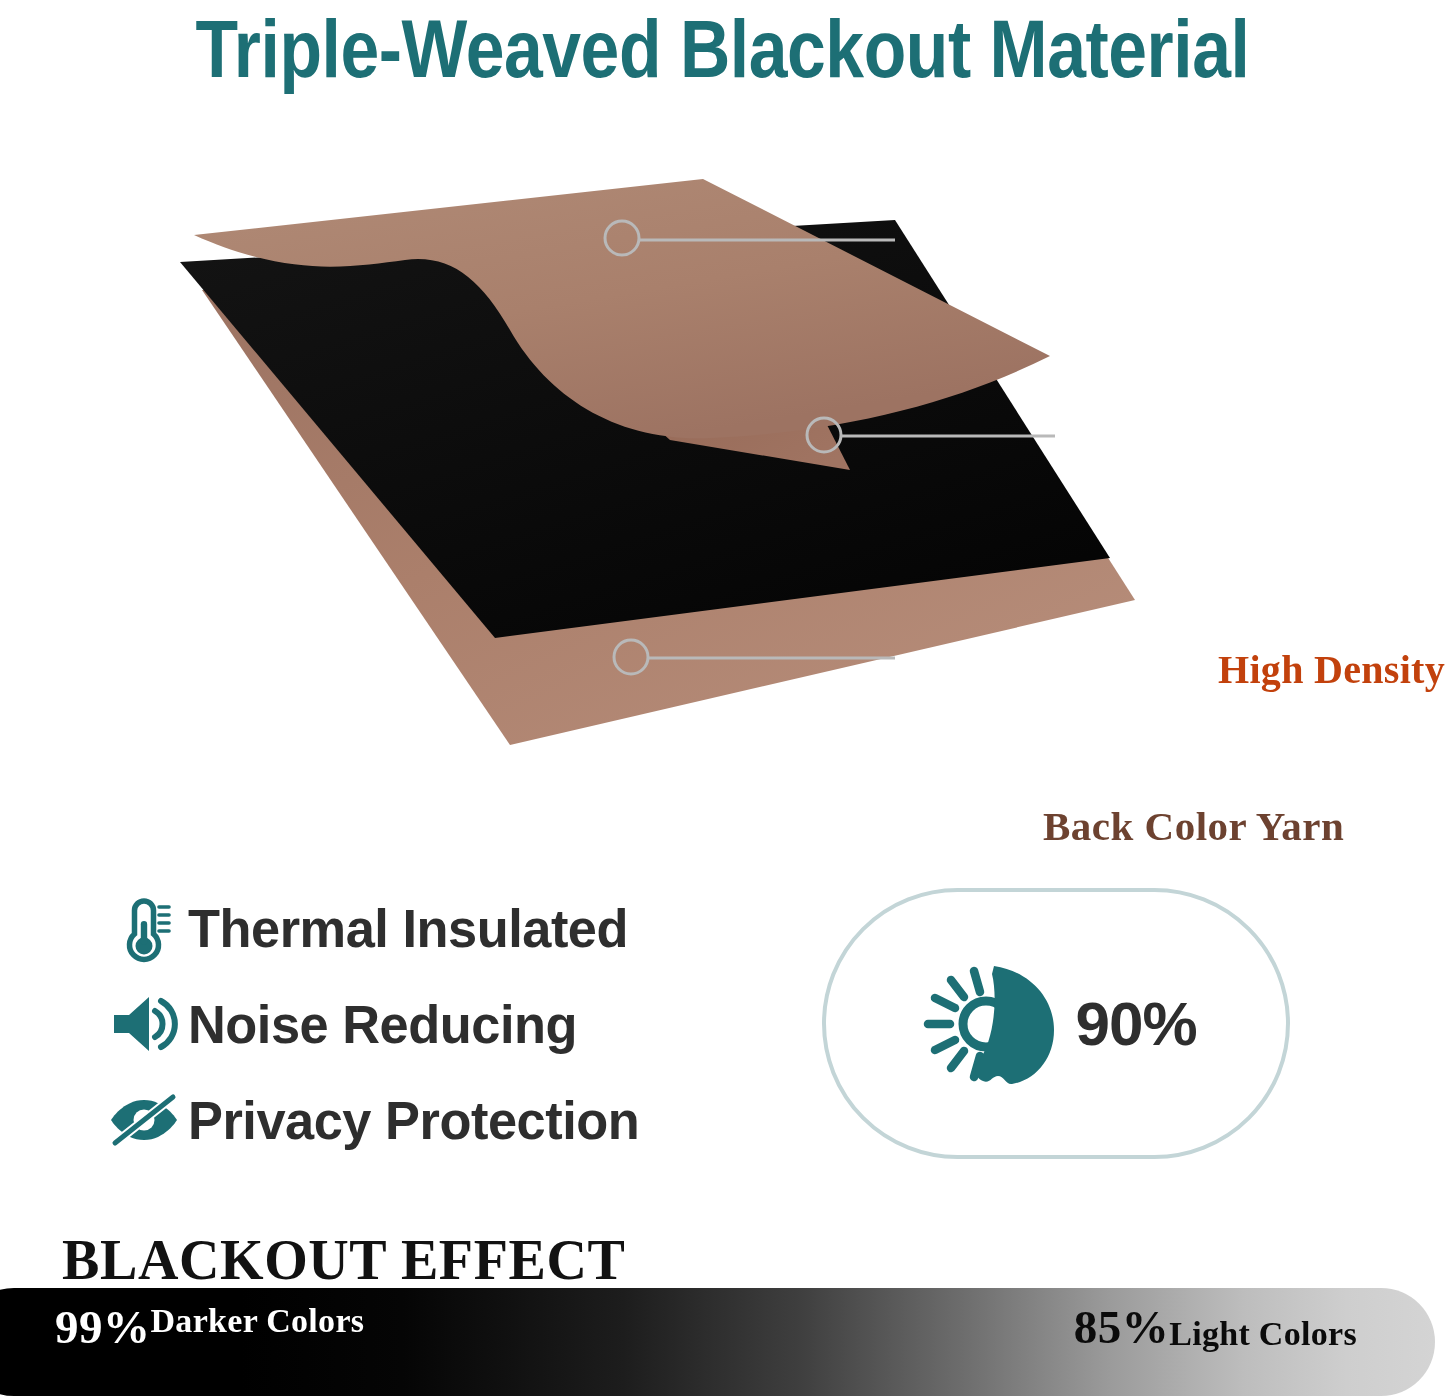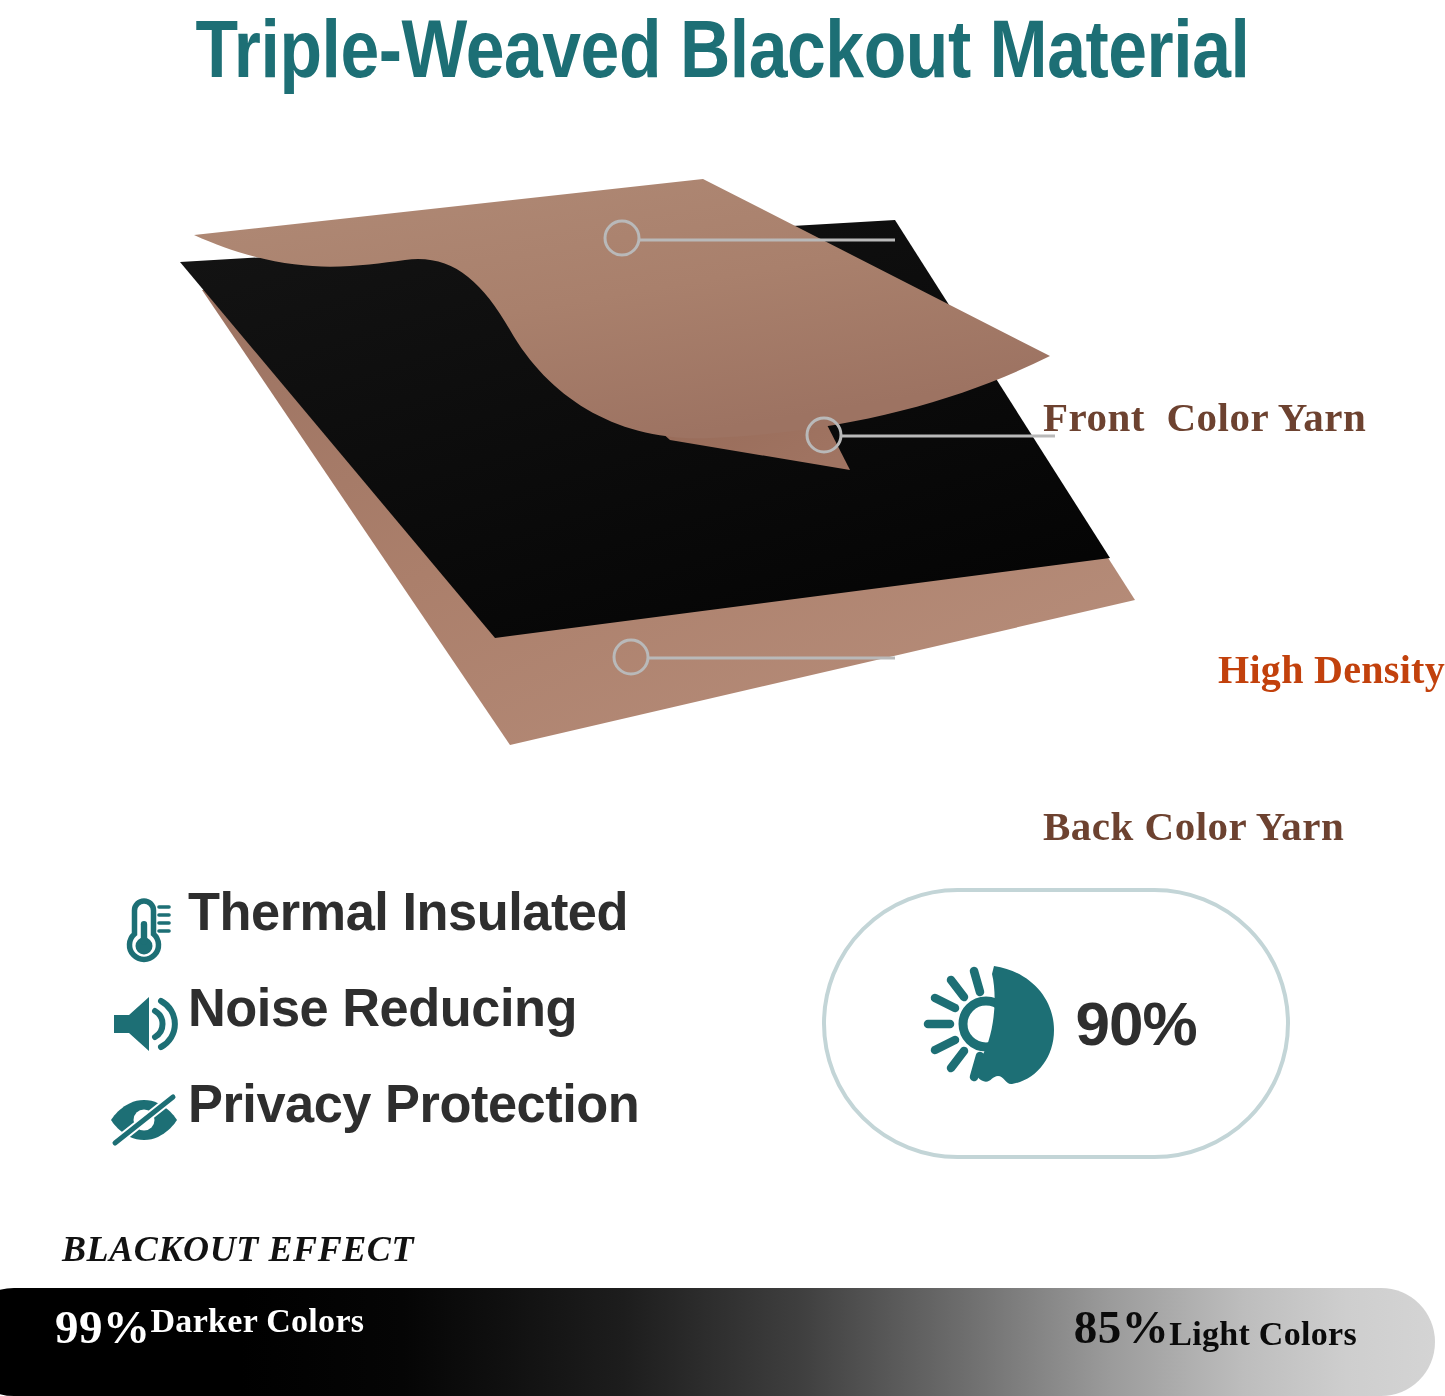--- a/index.html
+++ b/index.html
@@ -78,20 +78,21 @@
 
   
   #feature-list {
     position: absolute;
     left: 100px;
     top: 880px;
     width: 650px;
   }
   .feature-row {
     display: flex;
+    align-items: center;
     height: 96px;
   }
   .feature-icon {
     width: 88px;
     min-width: 88px;
     display: flex;
     align-items: center;
     justify-content: center;
   }
   .feature-label {
@@ -151,25 +152,24 @@
     letter-spacing: -1.5px;
   }
 
   
   #effect-heading {
     position: absolute;
     left: 62px;
     top: 1228px;
     font-family: "Liberation Serif", serif;
     font-weight: bold;
-    font-size: 36px;
+    font-size: 56px;
     color: #121212;
     letter-spacing: 0.6px;
     white-space: nowrap;
-    font-style: italic;
   }
   #effect-bar {
     position: absolute;
     left: -40px;
     top: 1288px;
     width: 1475px;
     height: 108px;
     border-radius: 54px;
     background: linear-gradient(
       to right,
@@ -271,21 +271,20 @@
     <g stroke="#b9b9b9" stroke-width="3" fill="none">
       <circle cx="674" cy="265" r="17"></circle>
       <line x1="691" y1="266" x2="905" y2="266"></line>
     </g>
     <g stroke="#b9b9b9" stroke-width="3" fill="none">
       <circle cx="481" cy="487" r="17"></circle>
       <line x1="498" y1="488" x2="745" y2="488"></line>
     </g>
   </svg>
 
-  <div class="callout-text" id="callout-front">Front  Color Yarn</div>
 
   <div class="callout-text" id="callout-black">
     <div>High Density</div>
   </div>
 
   <div class="callout-text" id="callout-back">Back Color Yarn</div>
 </div>
 
 <div id="feature-list">
 

